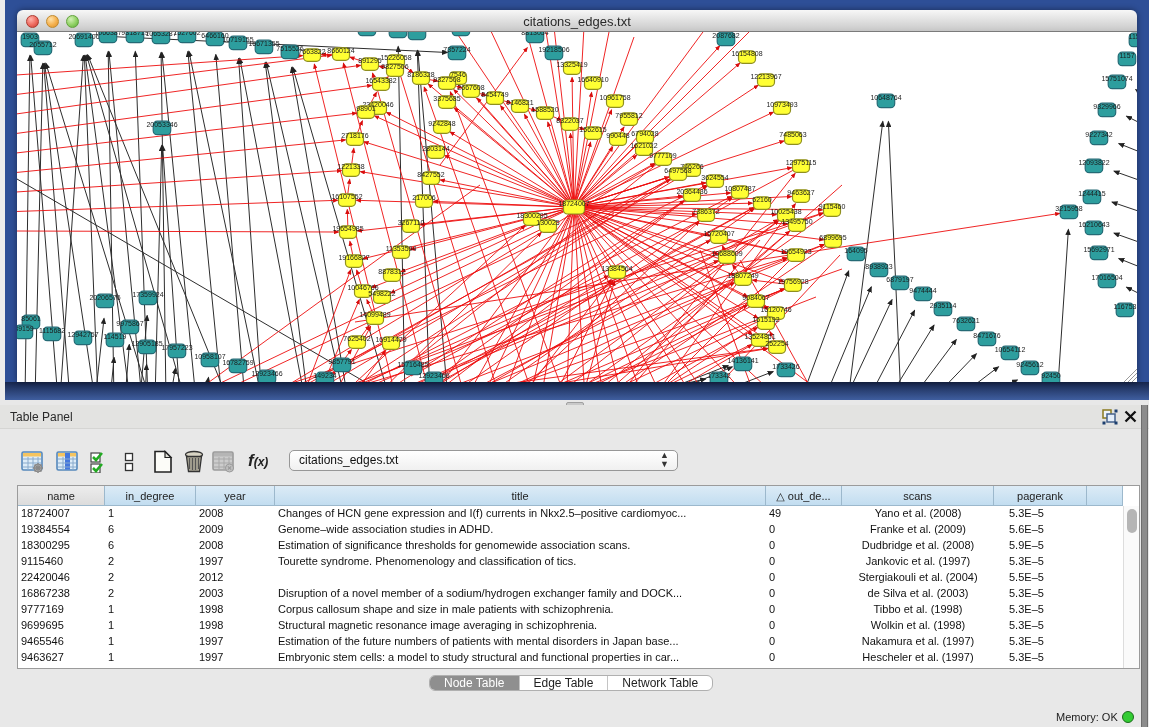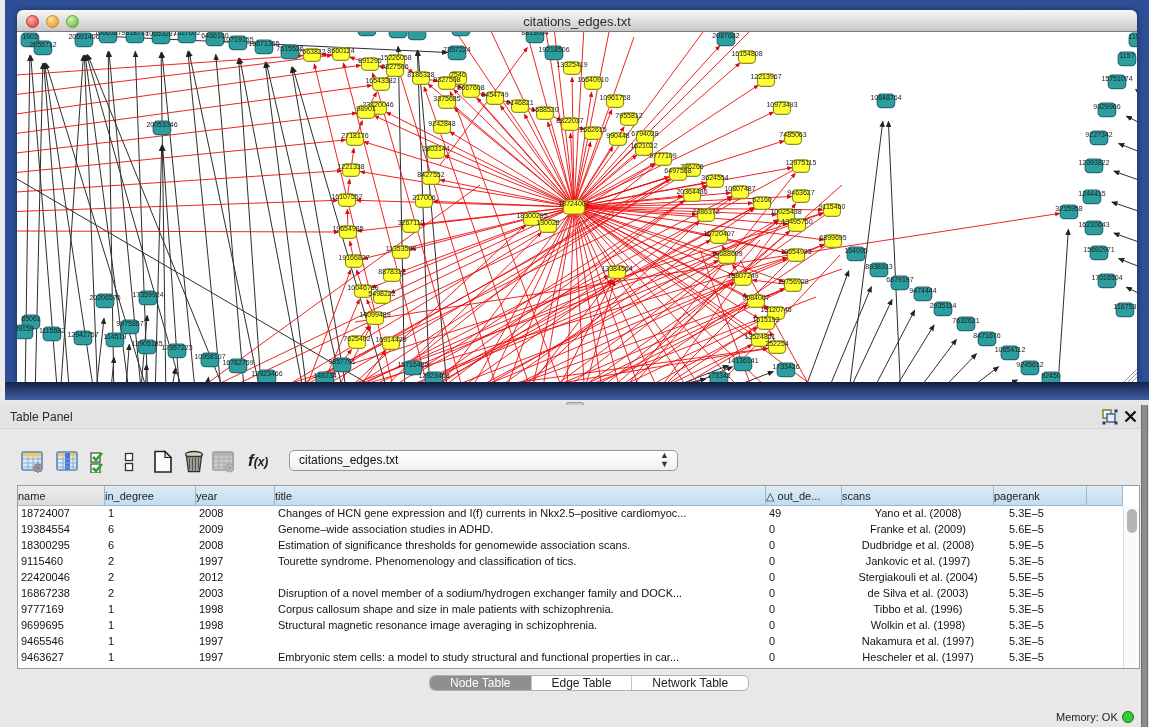--- a/index.html
+++ b/index.html
@@ -9,30 +9,30 @@
 #tbar{position:absolute;left:0;top:0;width:1120px;height:22px;border-radius:6px 6px 0 0;background:linear-gradient(#f7f7f7,#d3d3d3 78%,#c6c6c6);border-bottom:1px solid #7b7b7b}
 #tbar .ttl{position:absolute;left:0;right:0;top:4px;text-align:center;font-size:13px;color:#2a2a2a}
 .tl{position:absolute;top:4.5px;width:13px;height:13px;border-radius:50%}
 #graph{position:absolute;left:0;top:22px;width:1120px;height:350px;background:#fff;overflow:hidden}
 #panel{position:absolute;left:0;top:405px;width:1149px;height:322px;background:#e8e8e8}
 #ptitle{position:absolute;left:0;top:0;width:1149px;height:24px;background:#e3e3e1;border-bottom:1px solid #d5d5d3}
 #ptitle span{position:absolute;left:10px;top:5px;font-size:12px;color:#2a2a2a}
 #dd{position:absolute;left:289px;top:45px;width:389px;height:21px;background:linear-gradient(#fff,#f0f0f0);border:1px solid #979797;border-radius:5px;font-size:12px;color:#111;line-height:19px;padding-left:9px}
 #dd .st{position:absolute;right:8px;top:0px;font-size:9px;color:#333;line-height:9px}
 #card{position:absolute;left:17px;top:80px;width:1123px;height:184px;background:#fff;border:1px solid #9b9b9b}
-.hc{position:absolute;top:0;height:20px;background:linear-gradient(#dcebf6,#c2ddf0);border-right:1px solid #9cb8cc;border-bottom:1px solid #9cb8cc;font-size:11px;line-height:20px;color:#222}
+.hc{position:absolute;top:0;height:20px;background:linear-gradient(#dcebf6,#c2ddf0);border-right:1px solid #9cb8cc;border-bottom:1px solid #9cb8cc;font-size:11px;text-align:center;line-height:20px;color:#222}
 .tr{position:relative;height:16px;width:1105px}
 .tc{position:absolute;top:0;height:16px;font-size:11px;line-height:15px;color:#111;white-space:nowrap;overflow:hidden}
 .tc.c{text-align:center}
 .tc.p{padding-left:12px}
 #rowswrap{position:absolute;left:0;top:20px;width:1105px;height:164px;overflow:hidden}
 #sbtrack{position:absolute;left:1105px;top:20px;width:16px;height:162px;background:#fafafa;border-left:1px solid #ddd}
 #sbthumb{position:absolute;left:3px;top:3px;width:10px;height:24px;background:#b5b5b5;border-radius:5px}
 #tabs{position:absolute;left:429px;top:270px;height:16px;border:1px solid #b0b0b0;border-radius:6px;background:#fff;font-size:12px;display:flex;overflow:hidden}
-#tabs div{padding:0 20px;line-height:15px;color:#222;border-right:1px solid #c4c4c4}
+#tabs div{padding:0 14px;line-height:15px;color:#222;border-right:1px solid #c4c4c4}
 #tabs div.sel{background:#8f8f8f;color:#fff}
 #tabs div:last-child{border-right:none}
 #status{position:absolute;left:1056px;top:306px;font-size:11px;color:#222}
 #memdot{position:absolute;left:1122px;top:306px;width:12px;height:12px;border-radius:50%;background:#33cc33;border:1.5px solid #1d6b1d}
 #rstrip{position:absolute;left:1141px;top:405px;width:7px;height:322px;background:#8c8c8c;border-left:1px solid #6e6e6e;border-right:1px solid #6e6e6e}
 </style></head><body>
 <div id="top">
  <div class="shade"></div>
  <div class="lstrip"></div>
  <div id="win">
@@ -735,36 +735,37 @@
           <div class="tc l" style="left:751px;width:70px">0</div>
           <div class="tc c" style="left:827px;width:146px">de Silva et al. (2003)</div>
           <div class="tc p" style="left:979px;width:87px">5.3E–5</div>
         </div>
 <div class="tr">
           <div class="tc l" style="left:3px;width:81px">9777169</div>
           <div class="tc l" style="left:90px;width:85px">1</div>
           <div class="tc l" style="left:181px;width:73px">1998</div>
           <div class="tc l" style="left:260px;width:485px">Corpus callosum shape and size in male patients with schizophrenia.</div>
           <div class="tc l" style="left:751px;width:70px">0</div>
-          <div class="tc c" style="left:827px;width:146px">Tibbo et al. (1996)</div>
+          <div class="tc c" style="left:827px;width:146px">Tibbo et al. (1998)</div>
           <div class="tc p" style="left:979px;width:87px">5.3E–5</div>
         </div>
 <div class="tr">
           <div class="tc l" style="left:3px;width:81px">9699695</div>
           <div class="tc l" style="left:90px;width:85px">1</div>
           <div class="tc l" style="left:181px;width:73px">1998</div>
           <div class="tc l" style="left:260px;width:485px">Structural magnetic resonance image averaging in schizophrenia.</div>
           <div class="tc l" style="left:751px;width:70px">0</div>
           <div class="tc c" style="left:827px;width:146px">Wolkin et al. (1998)</div>
           <div class="tc p" style="left:979px;width:87px">5.3E–5</div>
         </div>
 <div class="tr">
           <div class="tc l" style="left:3px;width:81px">9465546</div>
           <div class="tc l" style="left:90px;width:85px">1</div>
           <div class="tc l" style="left:181px;width:73px">1997</div>
+          <div class="tc l" style="left:260px;width:485px">Estimation of the future numbers of patients with mental disorders in Japan base...</div>
           <div class="tc l" style="left:751px;width:70px">0</div>
           <div class="tc c" style="left:827px;width:146px">Nakamura et al. (1997)</div>
           <div class="tc p" style="left:979px;width:87px">5.3E–5</div>
         </div>
 <div class="tr">
           <div class="tc l" style="left:3px;width:81px">9463627</div>
           <div class="tc l" style="left:90px;width:85px">1</div>
           <div class="tc l" style="left:181px;width:73px">1997</div>
           <div class="tc l" style="left:260px;width:485px">Embryonic stem cells: a model to study structural and functional properties in car...</div>
           <div class="tc l" style="left:751px;width:70px">0</div>

